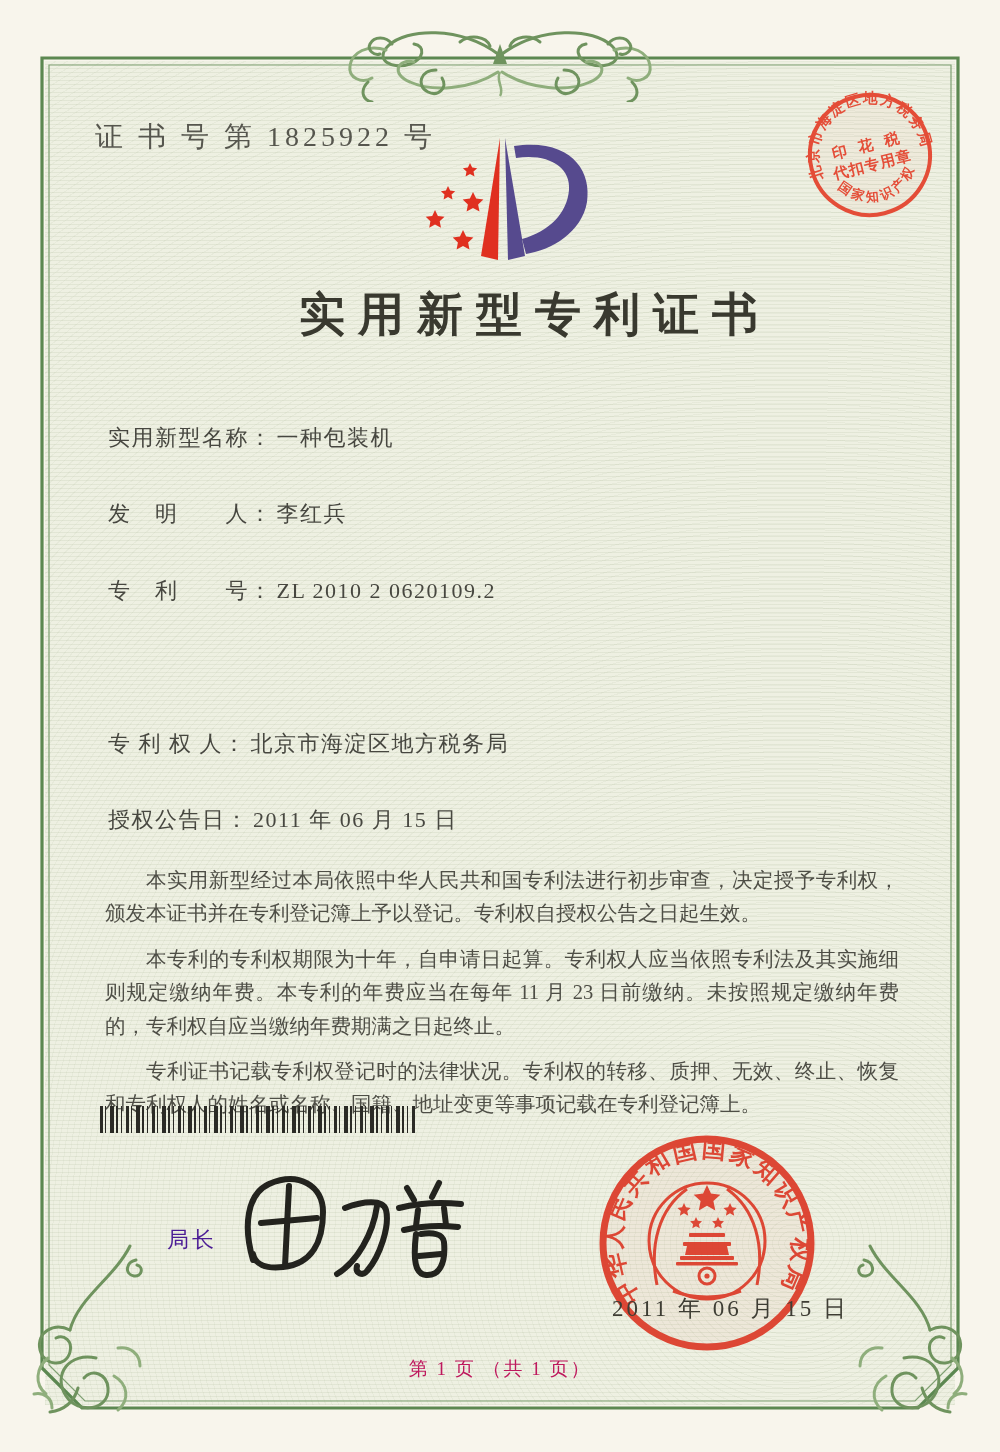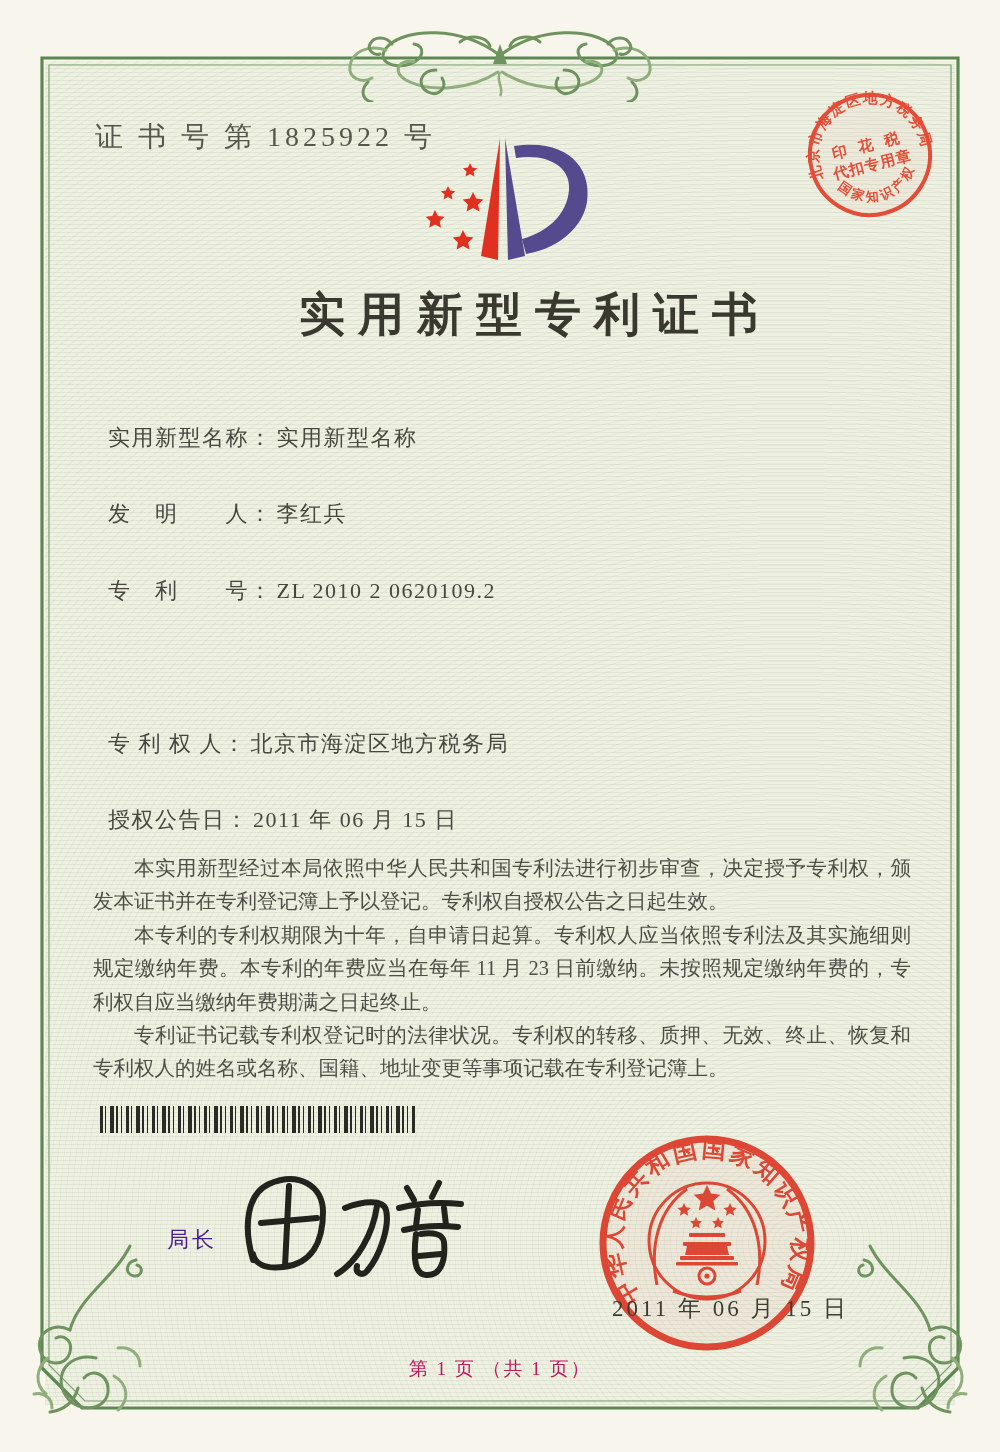--- a/index.html
+++ b/index.html
@@ -17,21 +17,21 @@
       repeating-linear-gradient(0deg, rgba(140,158,118,0.13) 0 1px, transparent 1px 4px),
       repeating-radial-gradient(circle at 82% 88%, rgba(140,158,118,0.08) 0 1px, transparent 1px 6px);
   }
   #cert-number{left:95px;top:118px;font-size:28px;letter-spacing:4px;color:#56564e;}
   #title{left:0;top:284px;width:100%;text-align:center;font-size:46px;font-weight:bold;
          letter-spacing:13px;color:#39392f;margin-left:35px;}
   .field-row{left:108px;font-size:22px;color:#474740;letter-spacing:1.5px;white-space:nowrap;}
   .field-row .val{margin-left:4px;}
   #body-text{left:93px;top:852px;width:818px;font-size:20.5px;line-height:33.4px;
              color:#4e4e46;text-align:justify;}
-  #body-text p{margin:0;text-indent:2em;}
+  #body-text p{margin:12px;text-indent:2em;}
   #barcode{
     left:100px;top:1106px;width:316px;height:27px;
     background:repeating-linear-gradient(90deg,
       #2b2b26 0 3px, transparent 3px 5px,
       #2b2b26 5px 6px, transparent 6px 10px,
       #2b2b26 10px 14px, transparent 14px 16px,
       #2b2b26 16px 18px, transparent 18px 21px,
       #2b2b26 21px 22px, transparent 22px 26px);
   }
   #sig-role{left:167px;top:1225px;font-size:22px;letter-spacing:3px;color:#4c1d95;}
@@ -130,21 +130,21 @@
     <text font-size="13" font-weight="bold" fill="#e4452f" letter-spacing="3" font-family="Liberation Serif, DejaVu Serif, serif">
       <textPath href="#taxBot" startOffset="1">国家知识产权局</textPath>
     </text>
     <text x="75" y="70" text-anchor="middle" font-size="15" font-weight="bold" fill="#e4452f" letter-spacing="4" font-family="Liberation Serif, DejaVu Serif, serif">印 花 税</text>
     <text x="75" y="90" text-anchor="middle" font-size="15" font-weight="bold" fill="#e4452f" letter-spacing="1" font-family="Liberation Serif, DejaVu Serif, serif">代扣专用章</text>
   </svg>
 
   <div id="title" class="abs content">实用新型专利证书</div>
 
   <div class="abs content field-row" style="top:423px">
-    <span>实用新型名称：</span><span class="val">实用新型名称</span>
+    <span>实用新型名称：</span><span class="val">一种包装机</span>
   </div>
   <div class="abs content field-row" style="top:499px">
     <span>发　明　　人：</span><span class="val">李红兵</span>
   </div>
   <div class="abs content field-row" style="top:576px">
     <span>专　利　　号：</span><span class="val">ZL 2010 2 0620109.2</span>
   </div>
   <div class="abs content field-row" style="top:729px">
     <span>专 利 权 人：</span><span class="val">北京市海淀区地方税务局</span>
   </div>

